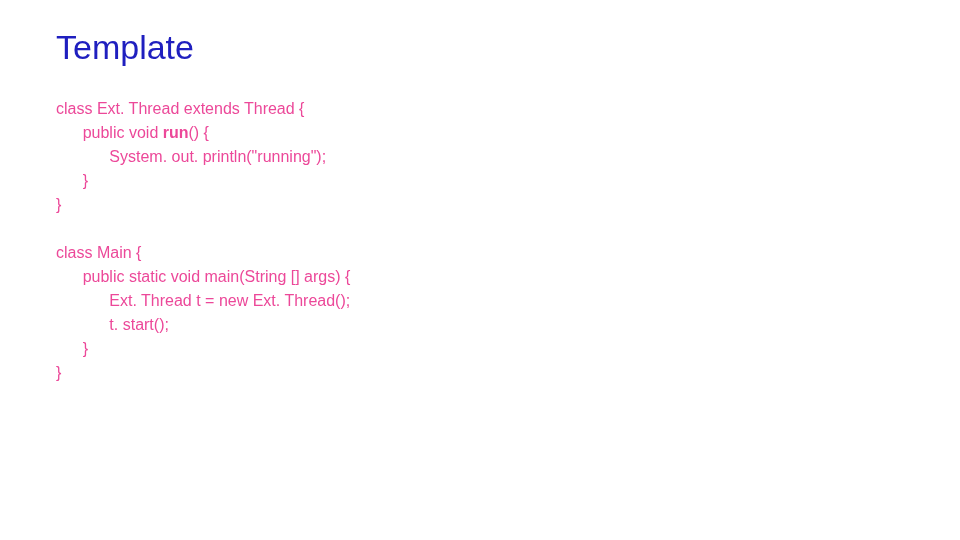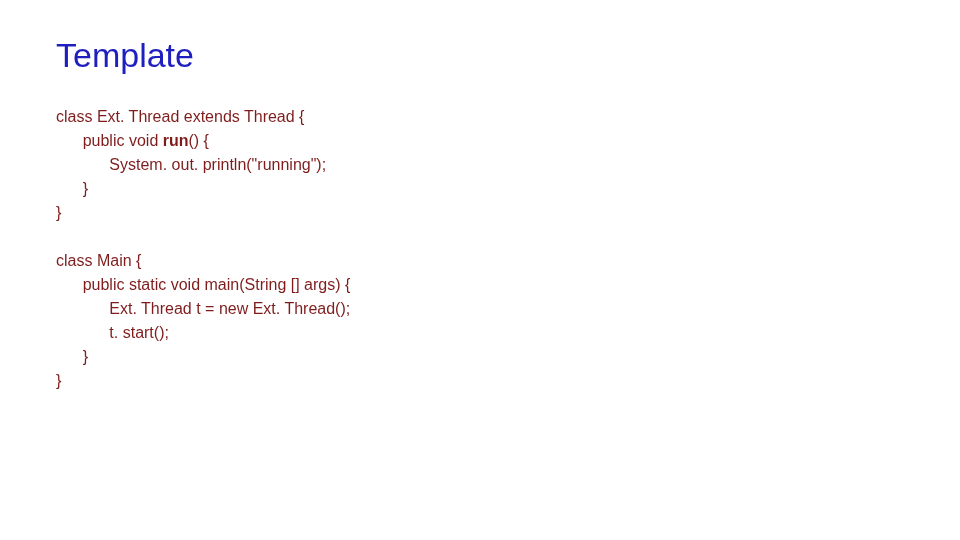--- a/index.html
+++ b/index.html
@@ -6,33 +6,33 @@
     margin: 0;
     padding: 0;
     width: 960px;
     height: 540px;
     background: #ffffff;
     font-family: Arial, Helvetica, sans-serif;
     color: #000000;
   }
   .slide {
     box-sizing: border-box;
-    padding: 36px 56px;
+    padding: 28px 56px;
   }
   .title {
     font-size: 34px;
     color: #1f1fbf;
     margin: 0 0 30px 0;
     font-weight: normal;
   }
   .code {
     white-space: pre;
     font-size: 16px;
     line-height: 1.5;
-    color: #7f1d1d;
+    color: #ec4899;
   }
   .code b {
     font-weight: bold;
   }
 </style>
 </head>
 <body>
 
 <div class="slide">
   <h1 class="title">Template</h1>

